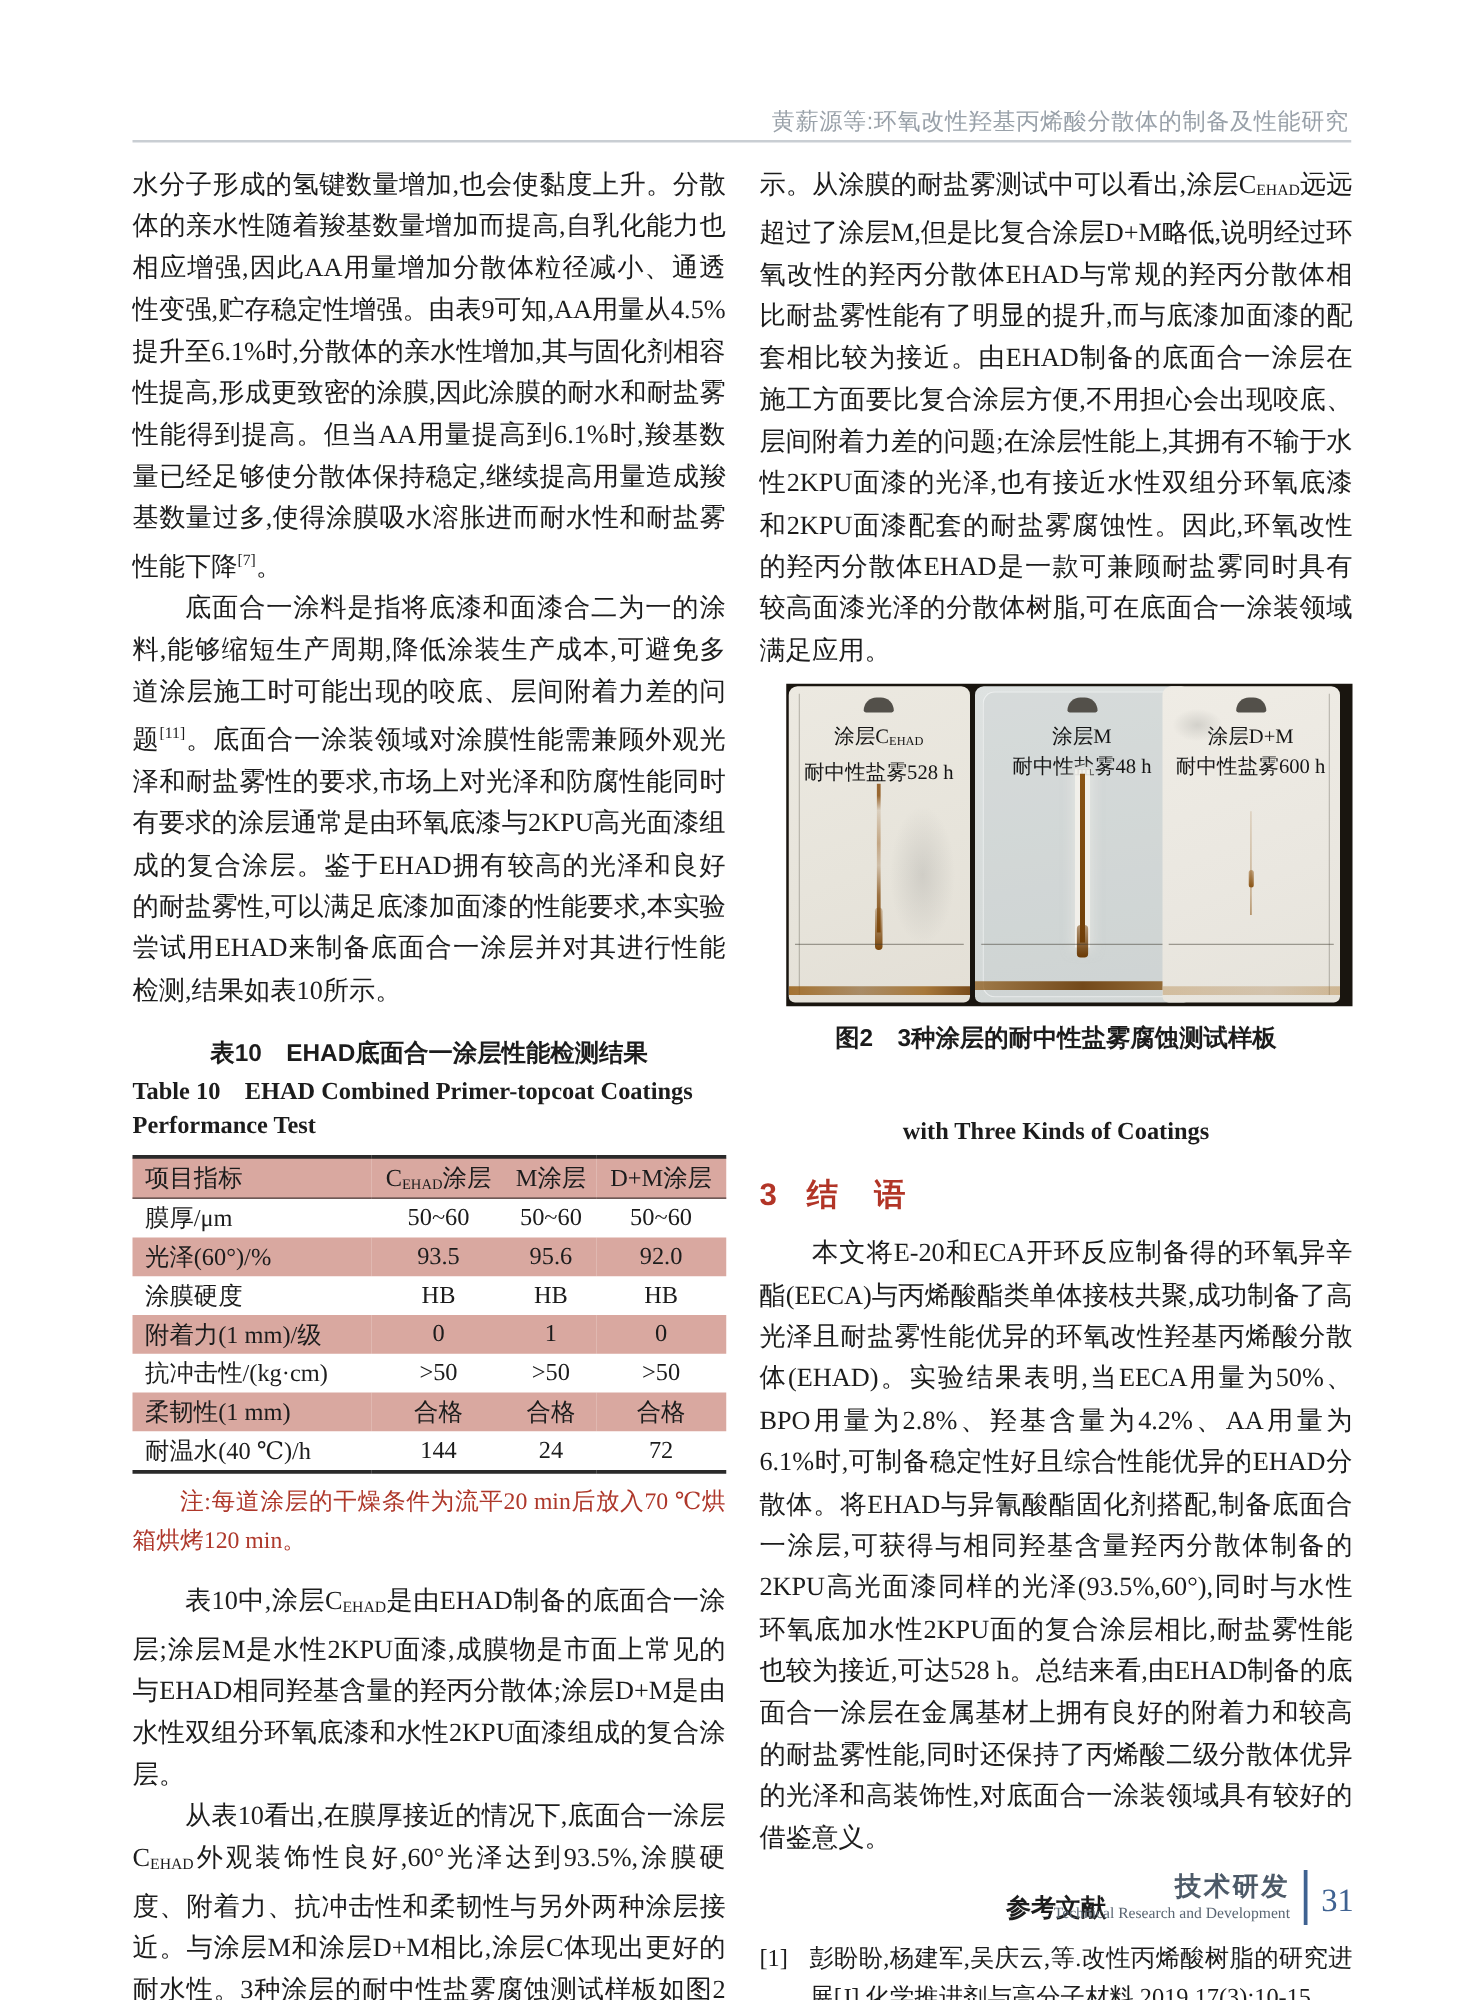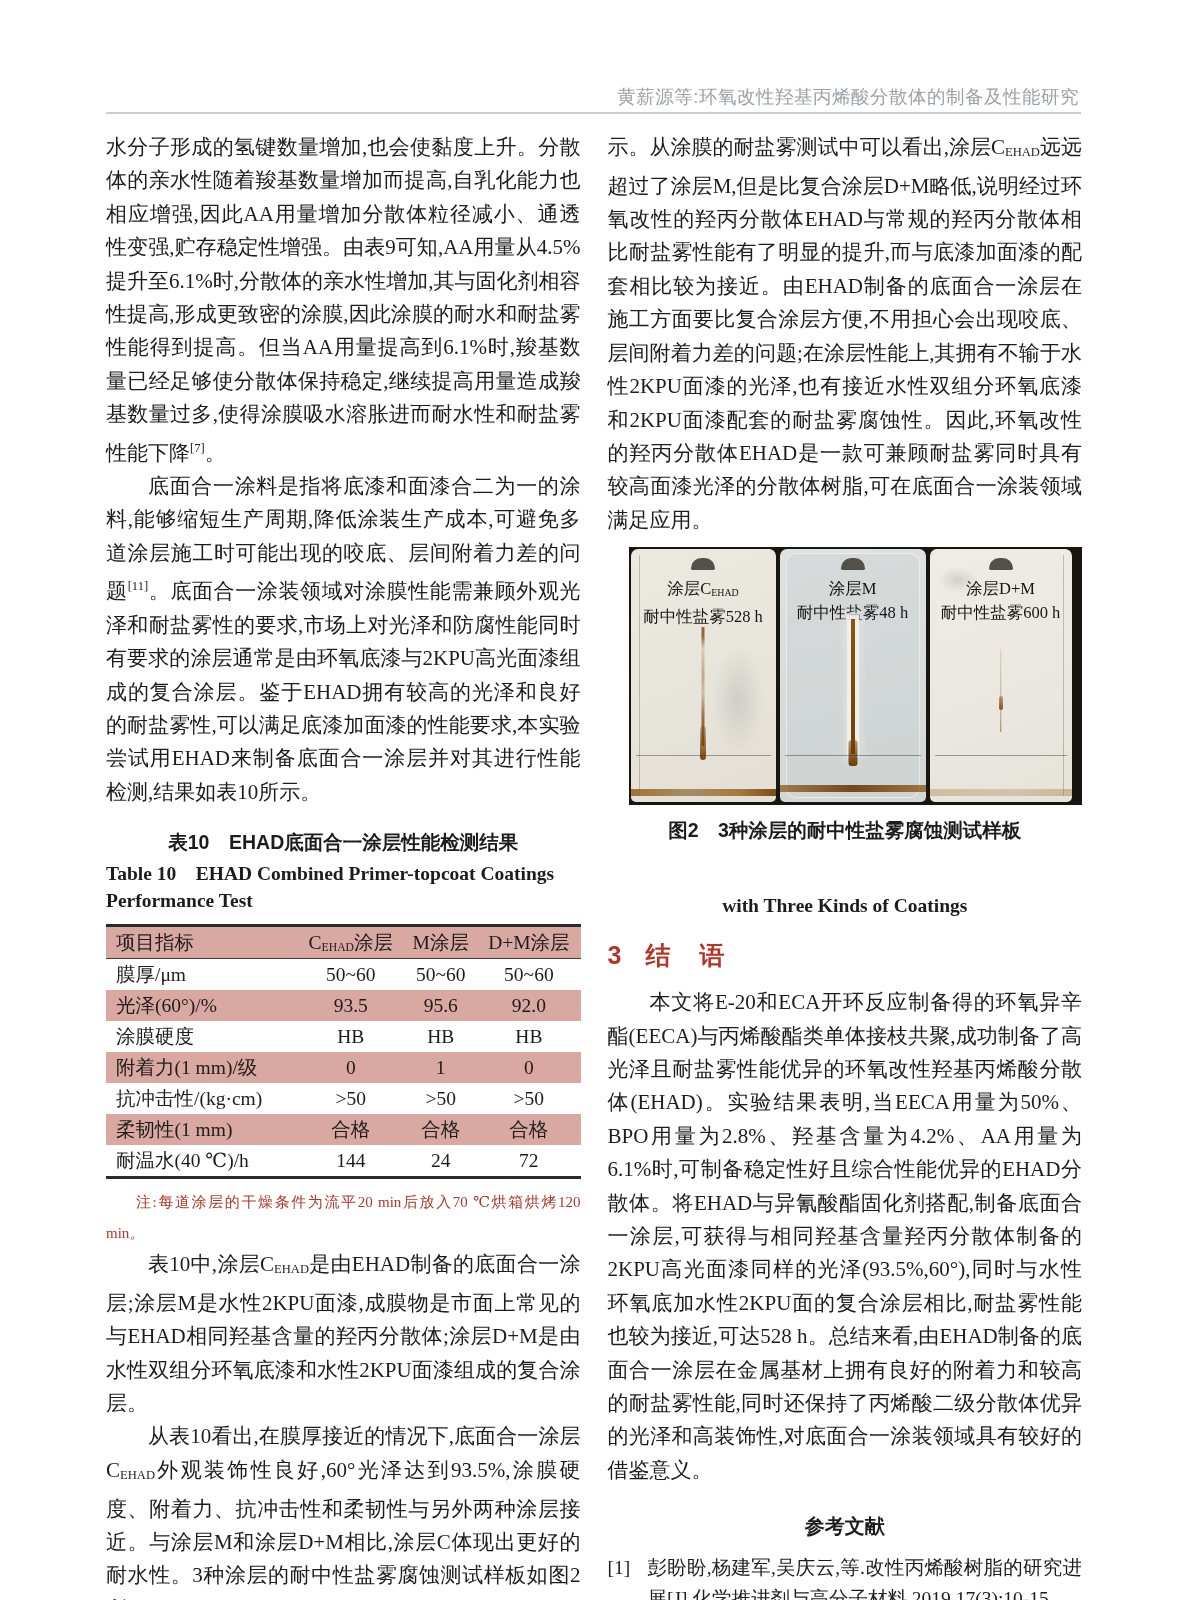--- a/index.html
+++ b/index.html
@@ -50,34 +50,34 @@
   table.perf th,table.perf td{
     font-weight:normal;text-align:center;padding:2px 2px;height:25px;white-space:nowrap;
   }
   table.perf thead tr{background:#d9a8a0;}
   table.perf thead th{border-bottom:1.5px solid #4a3a38;}
   table.perf tr.pink{background:#d9a8a0;}
   table.perf .first{text-align:left;padding-left:10px;margin-left:34px;}
   table.perf th.first{font-weight:normal;}
 
   .tbl-note{
-    color:#ae372a;font-size:15px;line-height:30.5px;text-align:justify;
-    text-indent:2em;margin:8px 0 0 0;
+    color:#ae372a;font-size:19px;line-height:30.5px;text-align:justify;
+    text-indent:2em;margin:8px 0 16px 0;
   }
 
   .para-gap{margin-top:14px;}
 
   
   .photo{
     position:relative;margin:10px 0 0 21px;width:453px;height:258px;
     background:#19150f;overflow:hidden;
   }
   .plate{position:absolute;top:2px;bottom:3px;overflow:hidden;}
   .plate-1{left:2px;width:145px;background:linear-gradient(160deg,#ece9e1 0%,#e7e4db 55%,#e3dfd6 100%);border-radius:7px 7px 5px 5px;}
-  .plate-2{left:151px;width:146px;background:linear-gradient(170deg,#dee2e1 0%,#d6dbda 60%,#d2d7d6 100%);border-radius:7px 7px 5px 5px;}
+  .plate-2{left:151px;width:146px;background:linear-gradient(170deg,#dee2e1 0%,#d6dbda 60%,#d2d7d6 100%);border-radius:7px 7px 5px 5px;padding-left:26px;}
   .plate-3{left:301px;width:142px;background:linear-gradient(160deg,#efece5 0%,#eae7e0 60%,#e6e3db 100%);border-radius:7px 7px 5px 5px;}
   .plate-inner{position:absolute;inset:4px 6px 4px 6px;border-radius:10px;}
   .plate-2 .plate-inner{background:rgba(200,207,206,.35);box-shadow:inset 0 0 0 1px rgba(255,255,255,.55);}
   .hole{
     position:absolute;top:9px;left:50%;transform:translateX(-50%);
     width:24px;height:12px;background:#53504a;border-radius:12px 12px 2px 2px;
   }
   .plate-label{
     position:absolute;top:28px;left:0;right:0;text-align:center;
     font-size:16.5px;line-height:24px;color:#151515;font-weight:500;
@@ -277,14 +277,22 @@
 
       <p class="refs-heading">参考文献</p>
       <div class="ref-item">
         <span class="ref-marker">[1]</span>
         <span class="ref-text">彭盼盼,杨建军,吴庆云,等.改性丙烯酸树脂的研究进展[J].化学推进剂与高分子材料,2019,17(3):10-15</span>
       </div>
 
     </div>
   </div>
 
+  <div class="footer">
+    <div class="footer-labels">
+      <div class="footer-cn">技术研发</div>
+      <div class="footer-en">Technical Research and Development</div>
+    </div>
+    <div class="footer-bar"></div>
+    <div class="footer-page">31</div>
+  </div>
 
 </div>
 
 </body></html>

